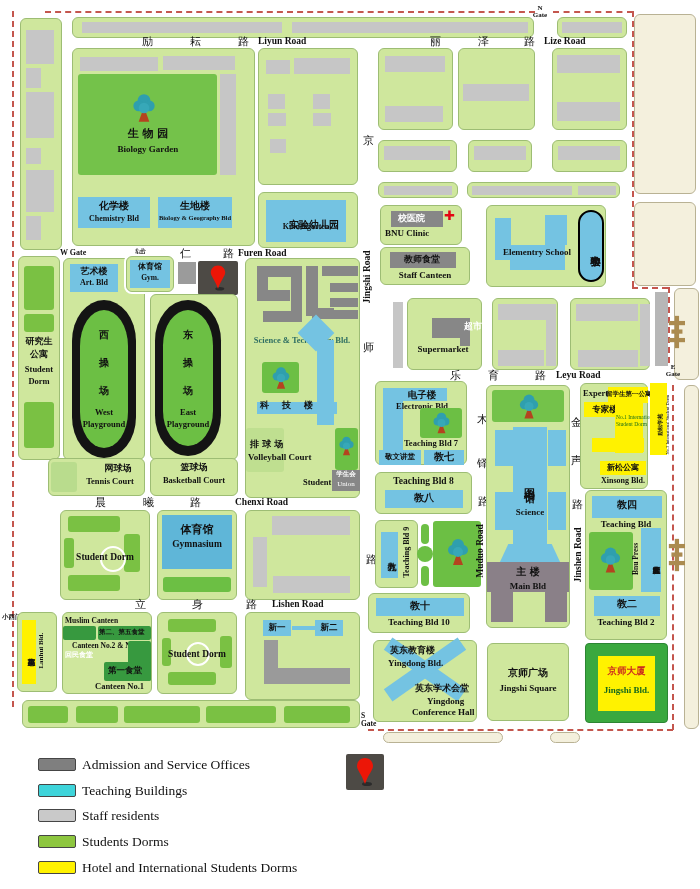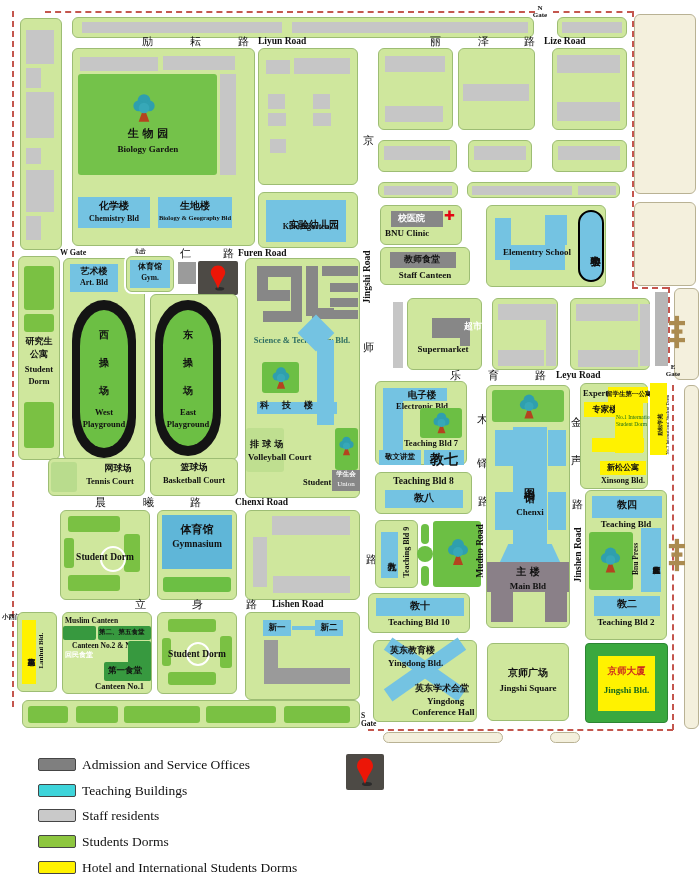--- a/index.html
+++ b/index.html
@@ -308,21 +308,21 @@
         <circle cx="12" cy="8" r="6" fill="#2f9fae"></circle>
         <circle cx="7" cy="13" r="5" fill="#2f9fae"></circle>
         <circle cx="17" cy="13" r="5" fill="#2f9fae"></circle>
         <circle cx="12" cy="15" r="5" fill="#37a8b8"></circle>
       </svg>
     </div>
   <div class="en tc" style="left:398px;top:439px;width:66px;font-size:8.5px;font-weight:bold;">Teaching Bld 7</div>
   <div class="bb" style="left:379px;top:450px;width:42px;height:15px;"></div>
   <div class="zh tc" style="left:379px;top:453px;width:42px;font-size:7.5px;">敬文讲堂</div>
   <div class="bb" style="left:424px;top:450px;width:40px;height:15px;"></div>
-  <div class="zh tc" style="left:424px;top:452px;width:40px;font-size:14px;">教七</div>
+  <div class="zh tc" style="left:424px;top:452px;width:40px;font-size:10px;">教七</div>
 
   <div class="b" style="left:375px;top:472px;width:97px;height:42px;"></div>
   <div class="en tc" style="left:375px;top:477px;width:97px;font-size:9.5px;font-weight:bold;">Teaching Bld 8</div>
   <div class="bb" style="left:385px;top:490px;width:78px;height:18px;"></div>
   <div class="zh tc" style="left:385px;top:493px;width:78px;font-size:10px;">教八</div>
 
   <div class="b" style="left:375px;top:520px;width:43px;height:68px;"></div>
   <div class="bb vjk" style="left:381px;top:532px;width:17px;height:46px;font-weight:bold;font-size:9px;text-align:center;">教九</div>
   <div class="en r90 tc" style="left:375px;top:548px;width:64px;font-size:8px;font-weight:bold;">Teaching Bld 9</div>
   <div class="dg" style="left:421px;top:524px;width:8px;height:20px;border-radius:4px;"></div>
@@ -360,21 +360,21 @@
         <circle cx="12" cy="15" r="5" fill="#37a8b8"></circle>
       </svg>
     </div>
   <div class="bb" style="left:513px;top:427px;width:34px;height:132px;"></div>
   <div class="bb" style="left:495px;top:430px;width:18px;height:36px;"></div>
   <div class="bb" style="left:548px;top:430px;width:18px;height:36px;"></div>
   <div class="bb" style="left:495px;top:492px;width:18px;height:38px;"></div>
   <div class="bb" style="left:548px;top:492px;width:18px;height:38px;"></div>
   <div class="bb" style="left:499px;top:544px;width:62px;height:20px;clip-path:polygon(15% 0,85% 0,100% 100%,0 100%);"></div>
   <div class="zh vjk tc" style="left:523px;top:456px;height:52px;font-size:11px;letter-spacing:2px;">图书馆</div>
-  <div class="en tc" style="left:504px;top:508px;width:52px;font-size:9px;font-weight:bold;">Chenxi</div>
+  <div class="en tc" style="left:504px;top:508px;width:52px;font-size:9px;font-weight:bold;">Science</div>
   <div class="gb" style="left:487px;top:562px;width:82px;height:30px;background:#8a8088;"></div>
   <div class="gb" style="left:491px;top:592px;width:22px;height:30px;background:#8a8088;"></div>
   <div class="gb" style="left:545px;top:592px;width:22px;height:30px;background:#8a8088;"></div>
   <div class="zh tc" style="left:487px;top:567px;width:82px;font-size:10px;">主  楼</div>
   <div class="en tc" style="left:487px;top:582px;width:82px;font-size:9px;font-weight:bold;">Main Bld</div>
 
   <span class="rdc" style="left:571px;top:415px;">金</span>
   <span class="rdc" style="left:571px;top:453px;">声</span>
   <span class="rdc" style="left:572px;top:497px;">路</span>
   <div class="rde r90 tc" style="left:542px;top:550px;width:72px;">Jinshen Road</div>

